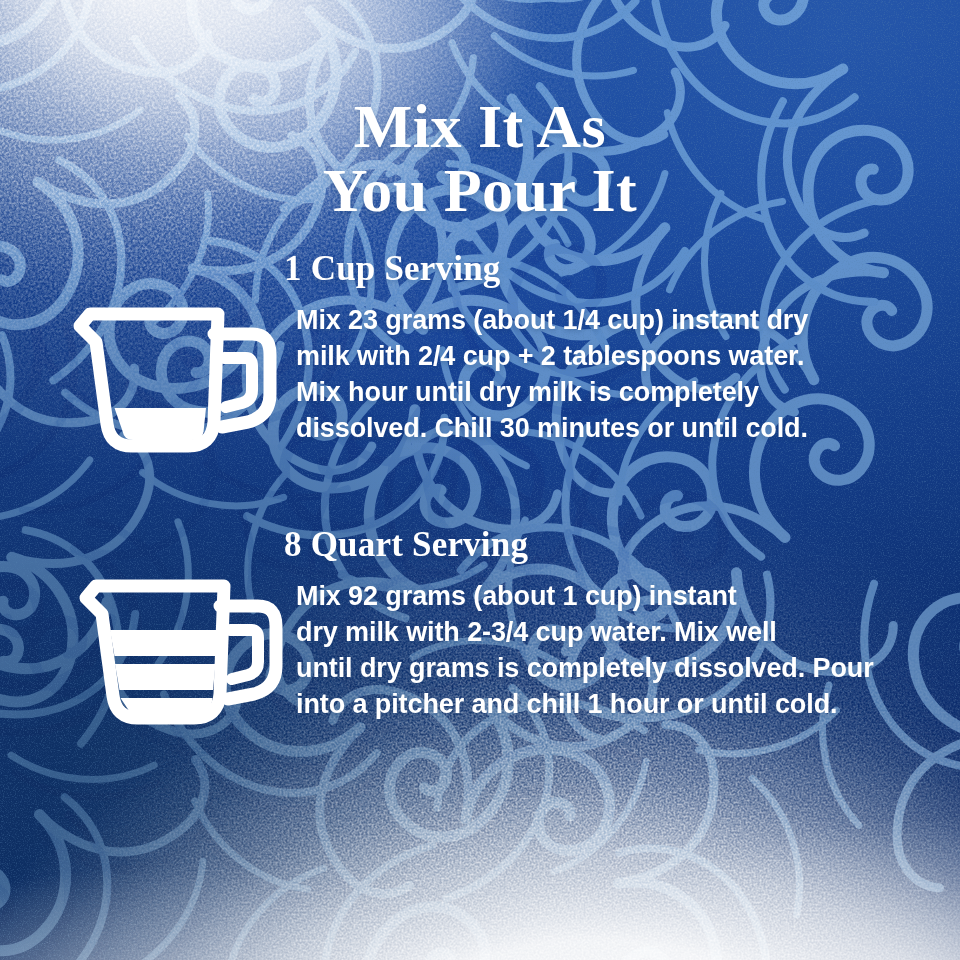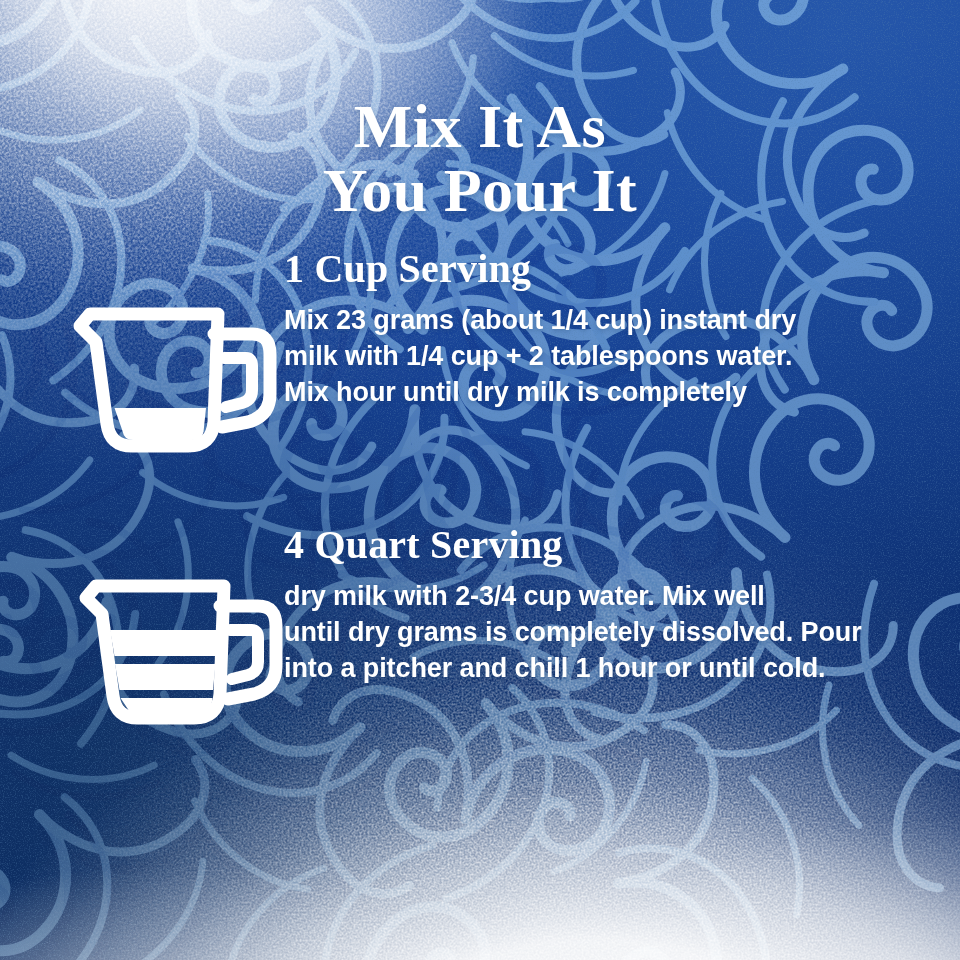--- a/index.html
+++ b/index.html
@@ -93,35 +93,35 @@
   .sec-icon {
     position: absolute;
     left: 0;
     top: 0;
   }
 
   .sec-head {
     color: #ffffff;
     font-family: "Liberation Serif", serif;
     font-weight: bold;
-    font-size: 40px;
+    font-size: 35px;
     line-height: 38px;
     letter-spacing: .2px;
     margin: 0 0 14px 0;
     text-shadow: 0 2px 4px rgba(26,62,108,.28);
   }
 
   .sec-body {
     color: #ffffff;
     font-family: "Liberation Sans Narrow", "Liberation Sans", sans-serif;
     font-weight: bold;
     font-size: 27px;
     line-height: 36px;
     letter-spacing: -.1px;
-    margin: 0;
+    margin: 12px;
     text-shadow: 0 2px 4px rgba(26,62,108,.30);
   }
   .sec-body .bline { display: block; white-space: nowrap; }
 
   #section-cup   { left: 48px;  top: 240px; width: 870px; height: 250px; }
   #section-quart { left: 52px;  top: 518px; width: 870px; height: 250px; }
 
   #section-cup   .sec-text { position: absolute; left: 236px; top: 10px; }
   #section-quart .sec-text { position: absolute; left: 232px; top: 8px; }
 
@@ -257,22 +257,23 @@
 
         <g fill="#ffffff">
           <path d="M58.5 112 L150 112 L147.5 136 Q146.5 144 136 144 L77 144 Q68 144 66.5 135 Z"></path>
         </g>
       </svg>
 
       <div class="sec-text">
         <h2 class="sec-head">1 Cup Serving</h2>
         <p class="sec-body">
           <span class="bline">Mix 23 grams (about 1/4 cup) instant dry</span>
-          <span class="bline">milk with 1/4 cup + 2 tablespoons water.</span>
+          <span class="bline">milk with 2/4 cup + 2 tablespoons water.</span>
           <span class="bline">Mix hour until dry milk is completely</span>
+          <span class="bline">dissolved. Chill 30 minutes or until cold.</span>
         </p>
       </div>
     </div>
 
     <div class="section" id="section-quart">
 
       <svg class="sec-icon" width="230" height="170" viewBox="0 0 230 170">
         <g fill="none" stroke="#ffffff" stroke-width="13" stroke-linejoin="round" stroke-linecap="round">
           <path d="M158 38 L196 38 Q214 38 214 58 L214 98 Q214 120 192 126 L166 131"></path>
           <path d="M168 62 L190 62 Q196 62 196 70 L196 94 Q196 104 186 107 L170 111" stroke-width="12"></path>
@@ -280,22 +281,23 @@
         </g>
 
         <g fill="#ffffff">
           <path d="M48 62 L156.5 62 L154 88 L52.5 88 Z"></path>
           <path d="M53 96 L153.5 96 L151 122 L57.5 122 Z"></path>
           <path d="M58.5 130 L150.5 130 L148.5 143 Q147 151 136 151 L77 151 Q68 151 66.5 142 Z"></path>
         </g>
       </svg>
 
       <div class="sec-text">
-        <h2 class="sec-head">4 Quart Serving</h2>
+        <h2 class="sec-head">8 Quart Serving</h2>
         <p class="sec-body">
+          <span class="bline">Mix 92 grams (about 1 cup) instant</span>
           <span class="bline">dry milk with 2-3/4 cup water. Mix well</span>
           <span class="bline">until dry grams is completely dissolved. Pour</span>
           <span class="bline">into a pitcher and chill 1 hour or until cold.</span>
         </p>
       </div>
     </div>
 
   </div>
 </div>
 

